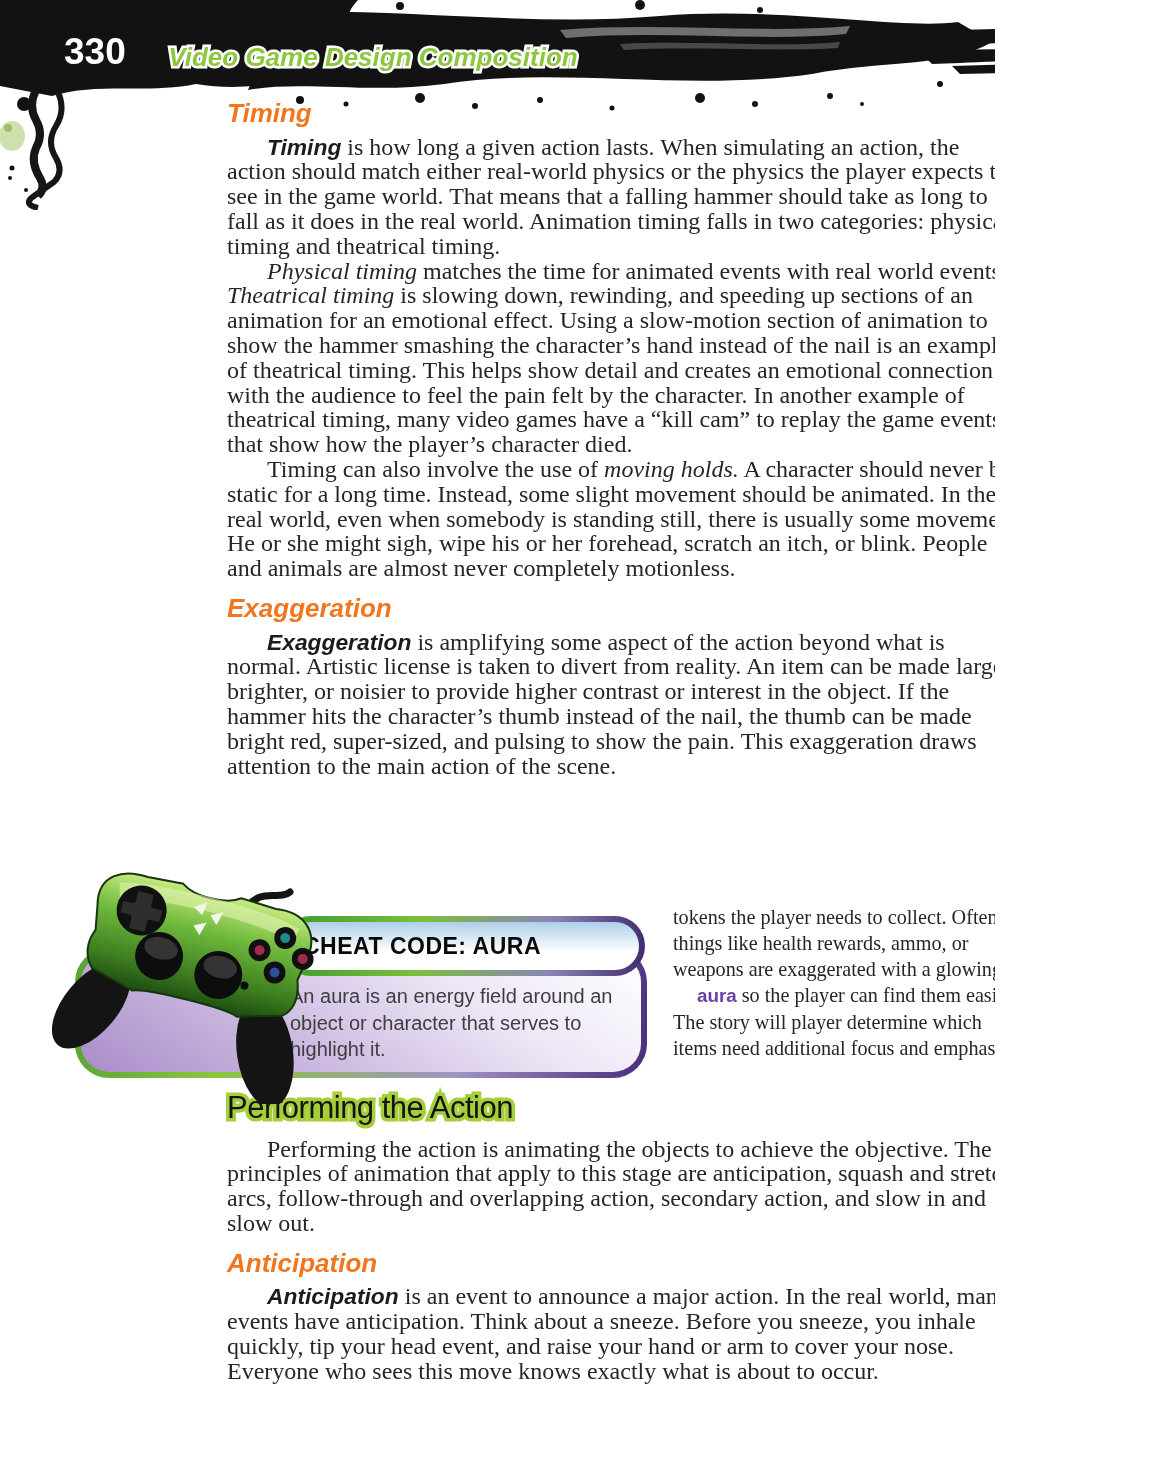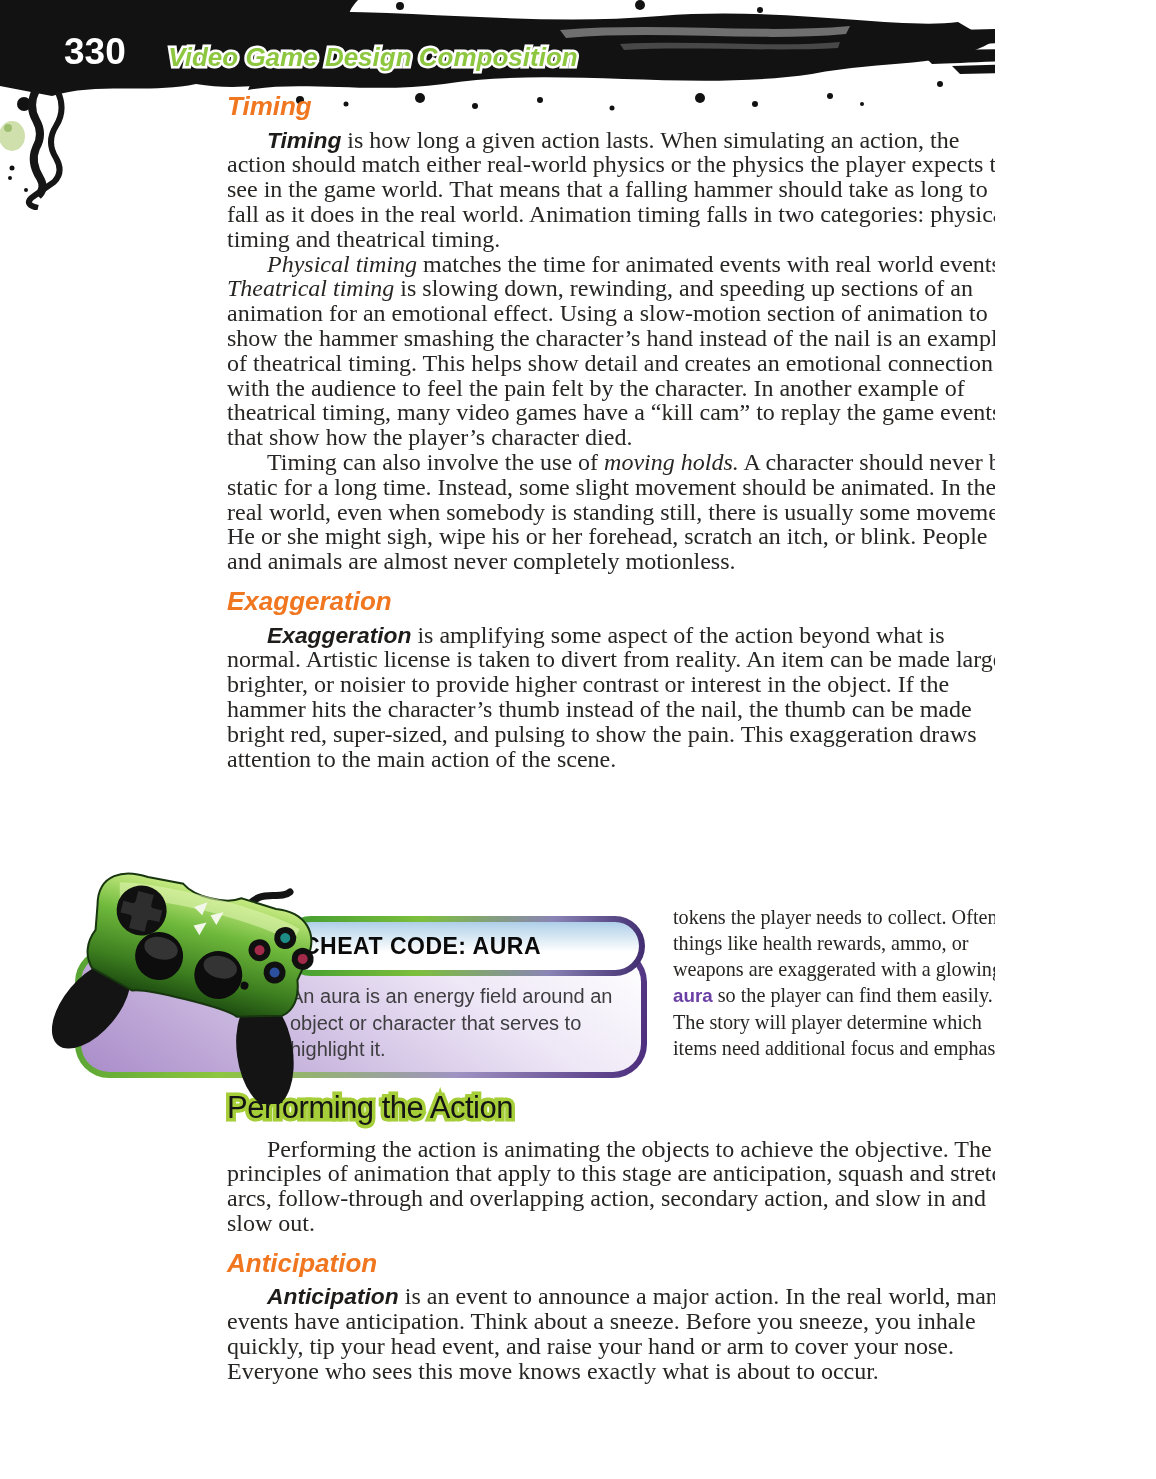--- a/index.html
+++ b/index.html
@@ -2,30 +2,30 @@
 <html style="--orange: #f0761f; --green: #a6ce39; --aura: #6a3fa5;"><head>
 <meta charset="utf-8">
 <style>
   html,body{margin:0;padding:0;background:#ffffff;}
   #page{position:relative;width:995px;height:1479px;background:#ffffff;overflow:hidden;
         font-family:"Liberation Serif",serif;}
   
   #header-art{position:absolute;left:0;top:0;width:1156px;height:210px;}
   
   .content{position:absolute;left:227px;width:797px;}
-  #content-top{top:92px;}
+  #content-top{top:99px;}
   #content-bottom{top:1092px;}
   .orange-heading{font-family:"Liberation Sans",sans-serif;font-style:italic;font-weight:700;
         font-size:26px;color:var(--orange,#f0761f);margin:13px 0 7px 0;line-height:1.1;}
   .orange-heading.first{margin-top:0;}
   p.body{font-size:24px;line-height:24.8px;color:#282624;margin:0;text-indent:40px;}
   .seg-n{}
   .seg-i{font-style:italic;}
   .seg-lead{font-family:"Liberation Sans",sans-serif;font-weight:700;font-style:italic;font-size:0.95em;color:#1d1c1a;}
-  .seg-aura{font-family:"Liberation Sans",sans-serif;font-weight:700;font-size:0.93em;color:var(--aura,#6a3fa5);}
+  .seg-aura{font-family:"Liberation Sans",sans-serif;font-weight:700;font-size:0.93em;color:var(--aura,#6a3fa5);margin-left:24px;}
   
   .green-heading{position:relative;font-family:"Liberation Sans",sans-serif;font-weight:400;
         font-size:31px;line-height:1.05;margin:0 0 12px 0;letter-spacing:-0.5px;}
   .green-heading .stroke{position:absolute;left:0;top:0;-webkit-text-stroke:7px var(--green,#a6ce39);
         color:var(--green,#a6ce39);text-shadow:0 0 2px var(--green,#a6ce39);}
   .green-heading .fill{position:relative;color:#141414;}
   
   #cheat-box{position:absolute;left:75px;top:948px;width:572px;height:130px;border-radius:34px;
         background:linear-gradient(100deg,#56a233,#8dc63f 28%,#9f93c2 68%,#4a2b7c);
         padding:6px;box-sizing:border-box;z-index:1;}

